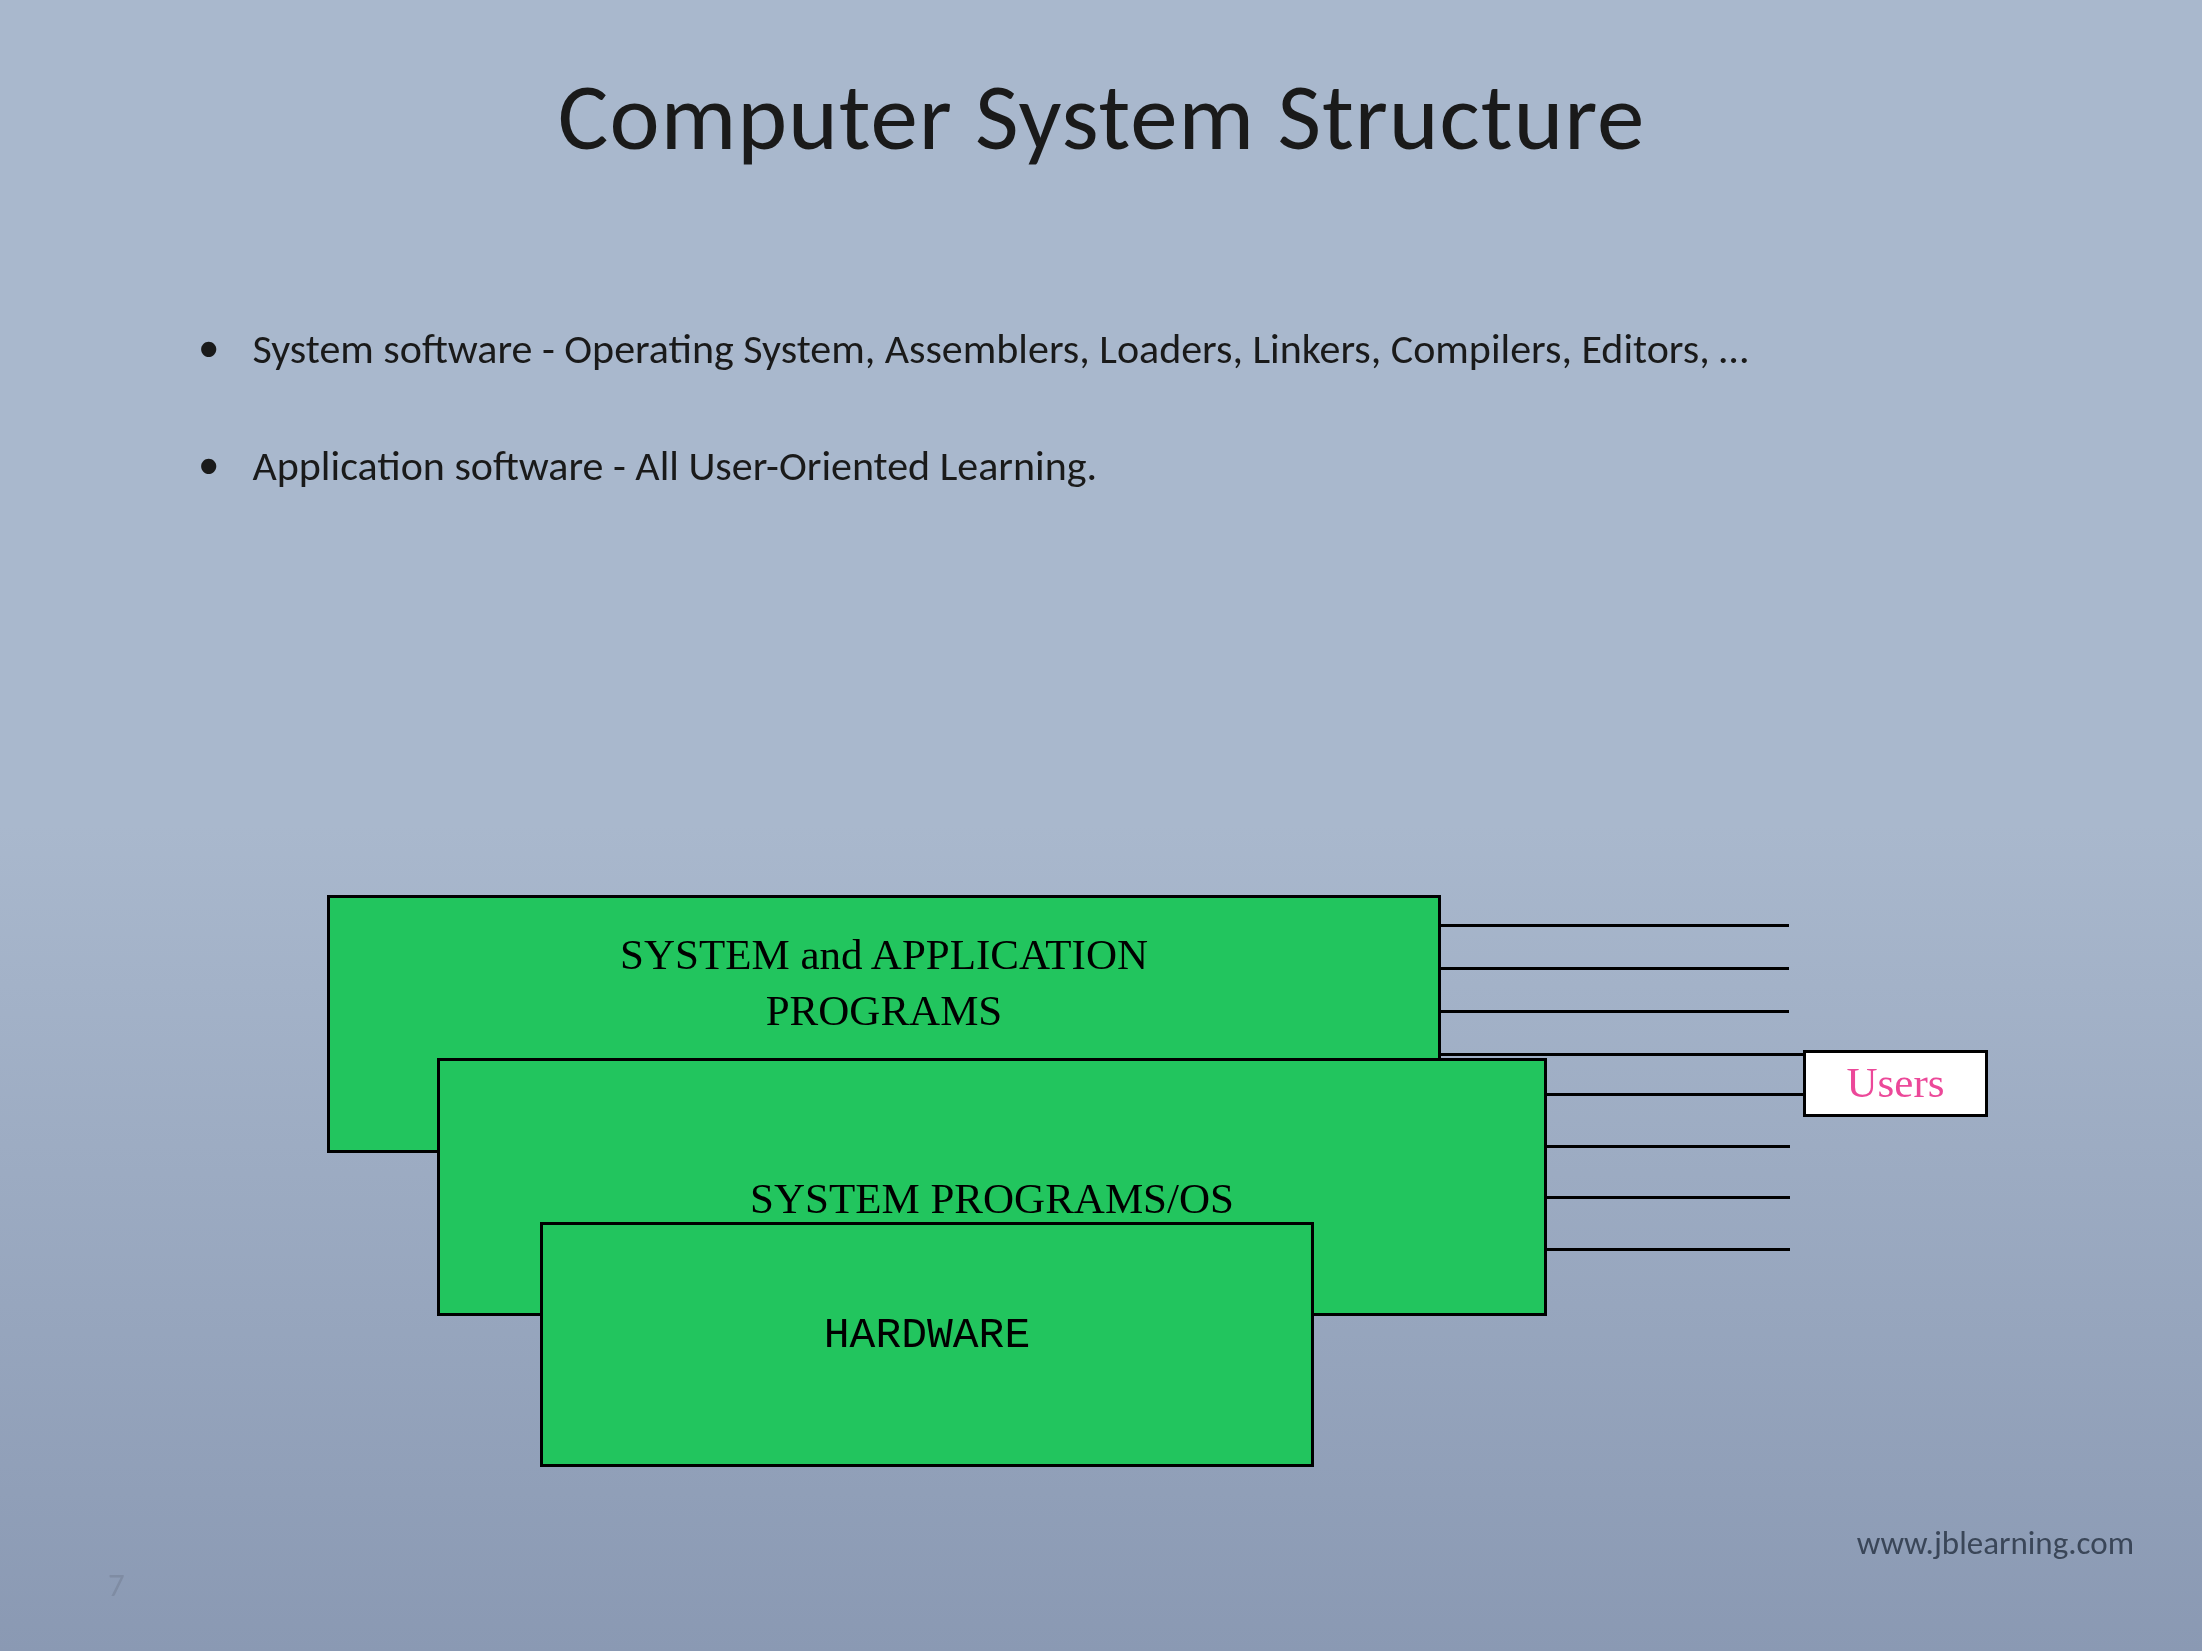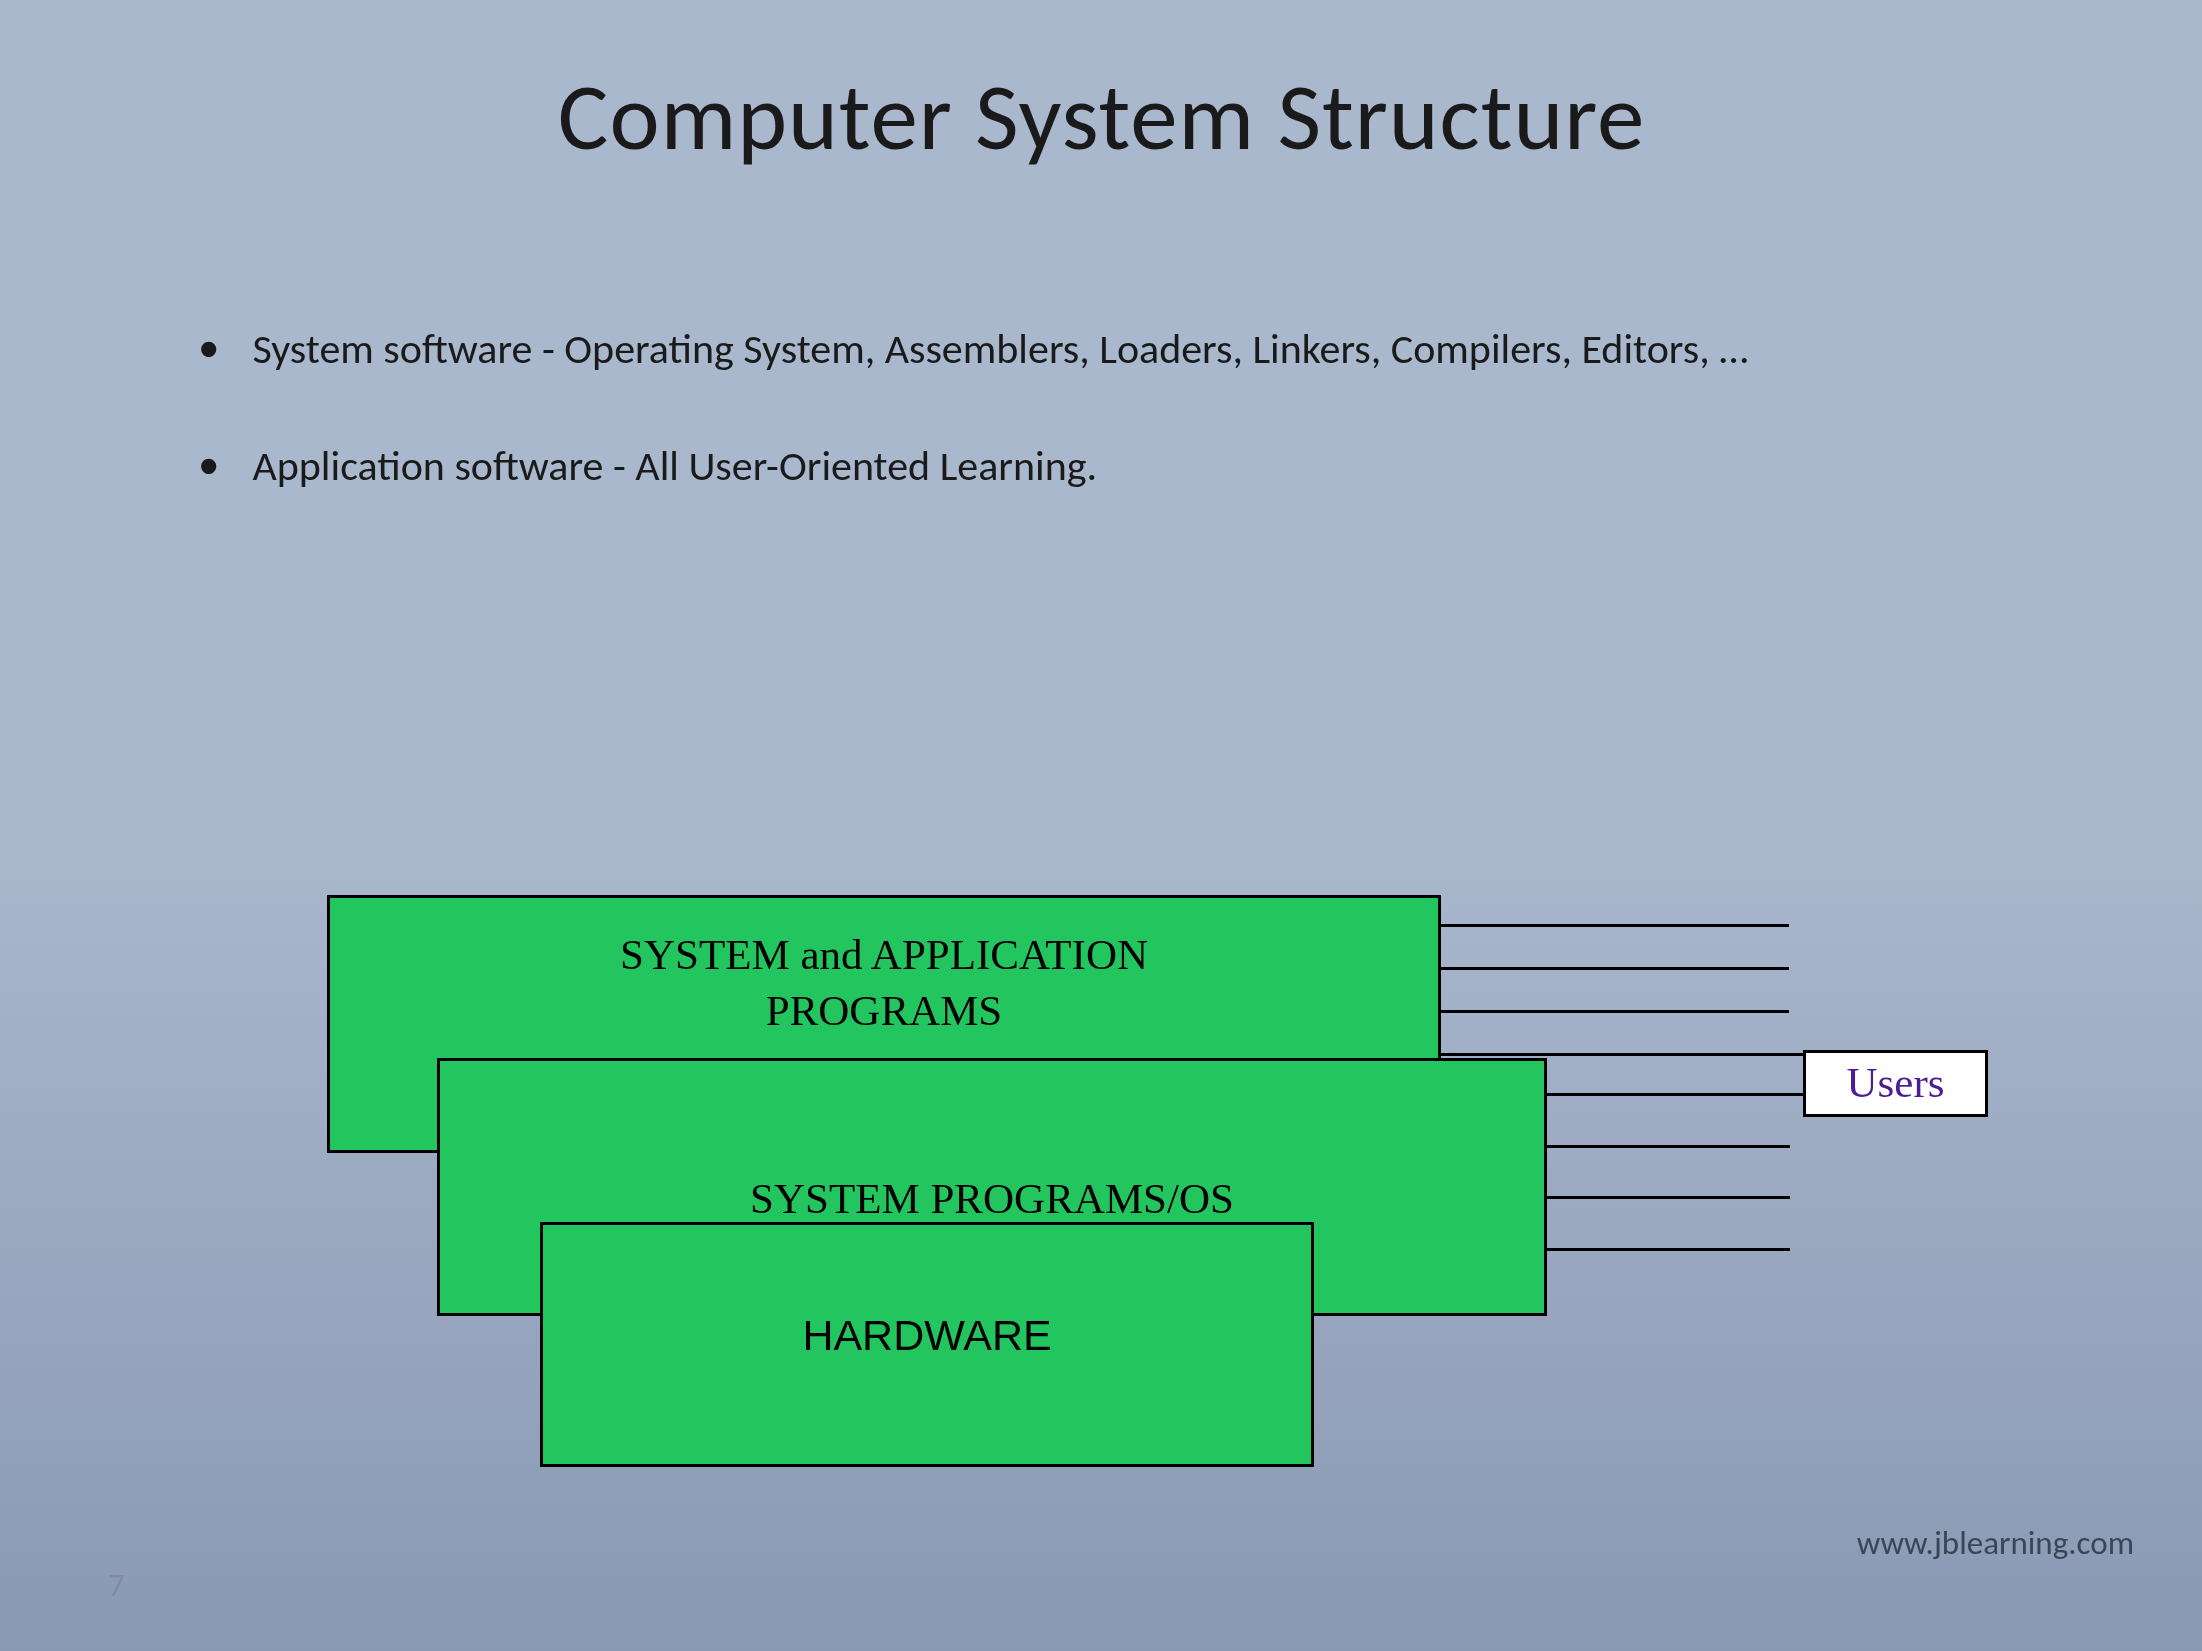--- a/index.html
+++ b/index.html
@@ -83,38 +83,38 @@
       color: #000;
       margin-top: 113px;
     }
     .box-3 {
       left: 213px;
       top: 327px;
       width: 774px;
       height: 245px;
     }
     .box-3-text {
-      font-family: Liberation Sans, sans-serif;
+      font-family: Liberation Mono, monospace;
       font-size: 43px;
       color: #000;
       margin-top: 86px;
     }
     .users-box {
       position: absolute;
       left: 1476px;
       top: 155px;
       width: 185px;
       height: 67px;
       background: #fff;
       border: 3.4px solid #000;
       font-family: "Times New Roman", serif;
       font-size: 43px;
       text-align: center;
       line-height: 60px;
-      color: #4c1d95;
+      color: #ec4899;
     }
     .connector {
       position: absolute;
       height: 2.6px;
       background: #000;
     }
     .copyright {
       position: absolute;
       right: 69px;
       bottom: 86px;

